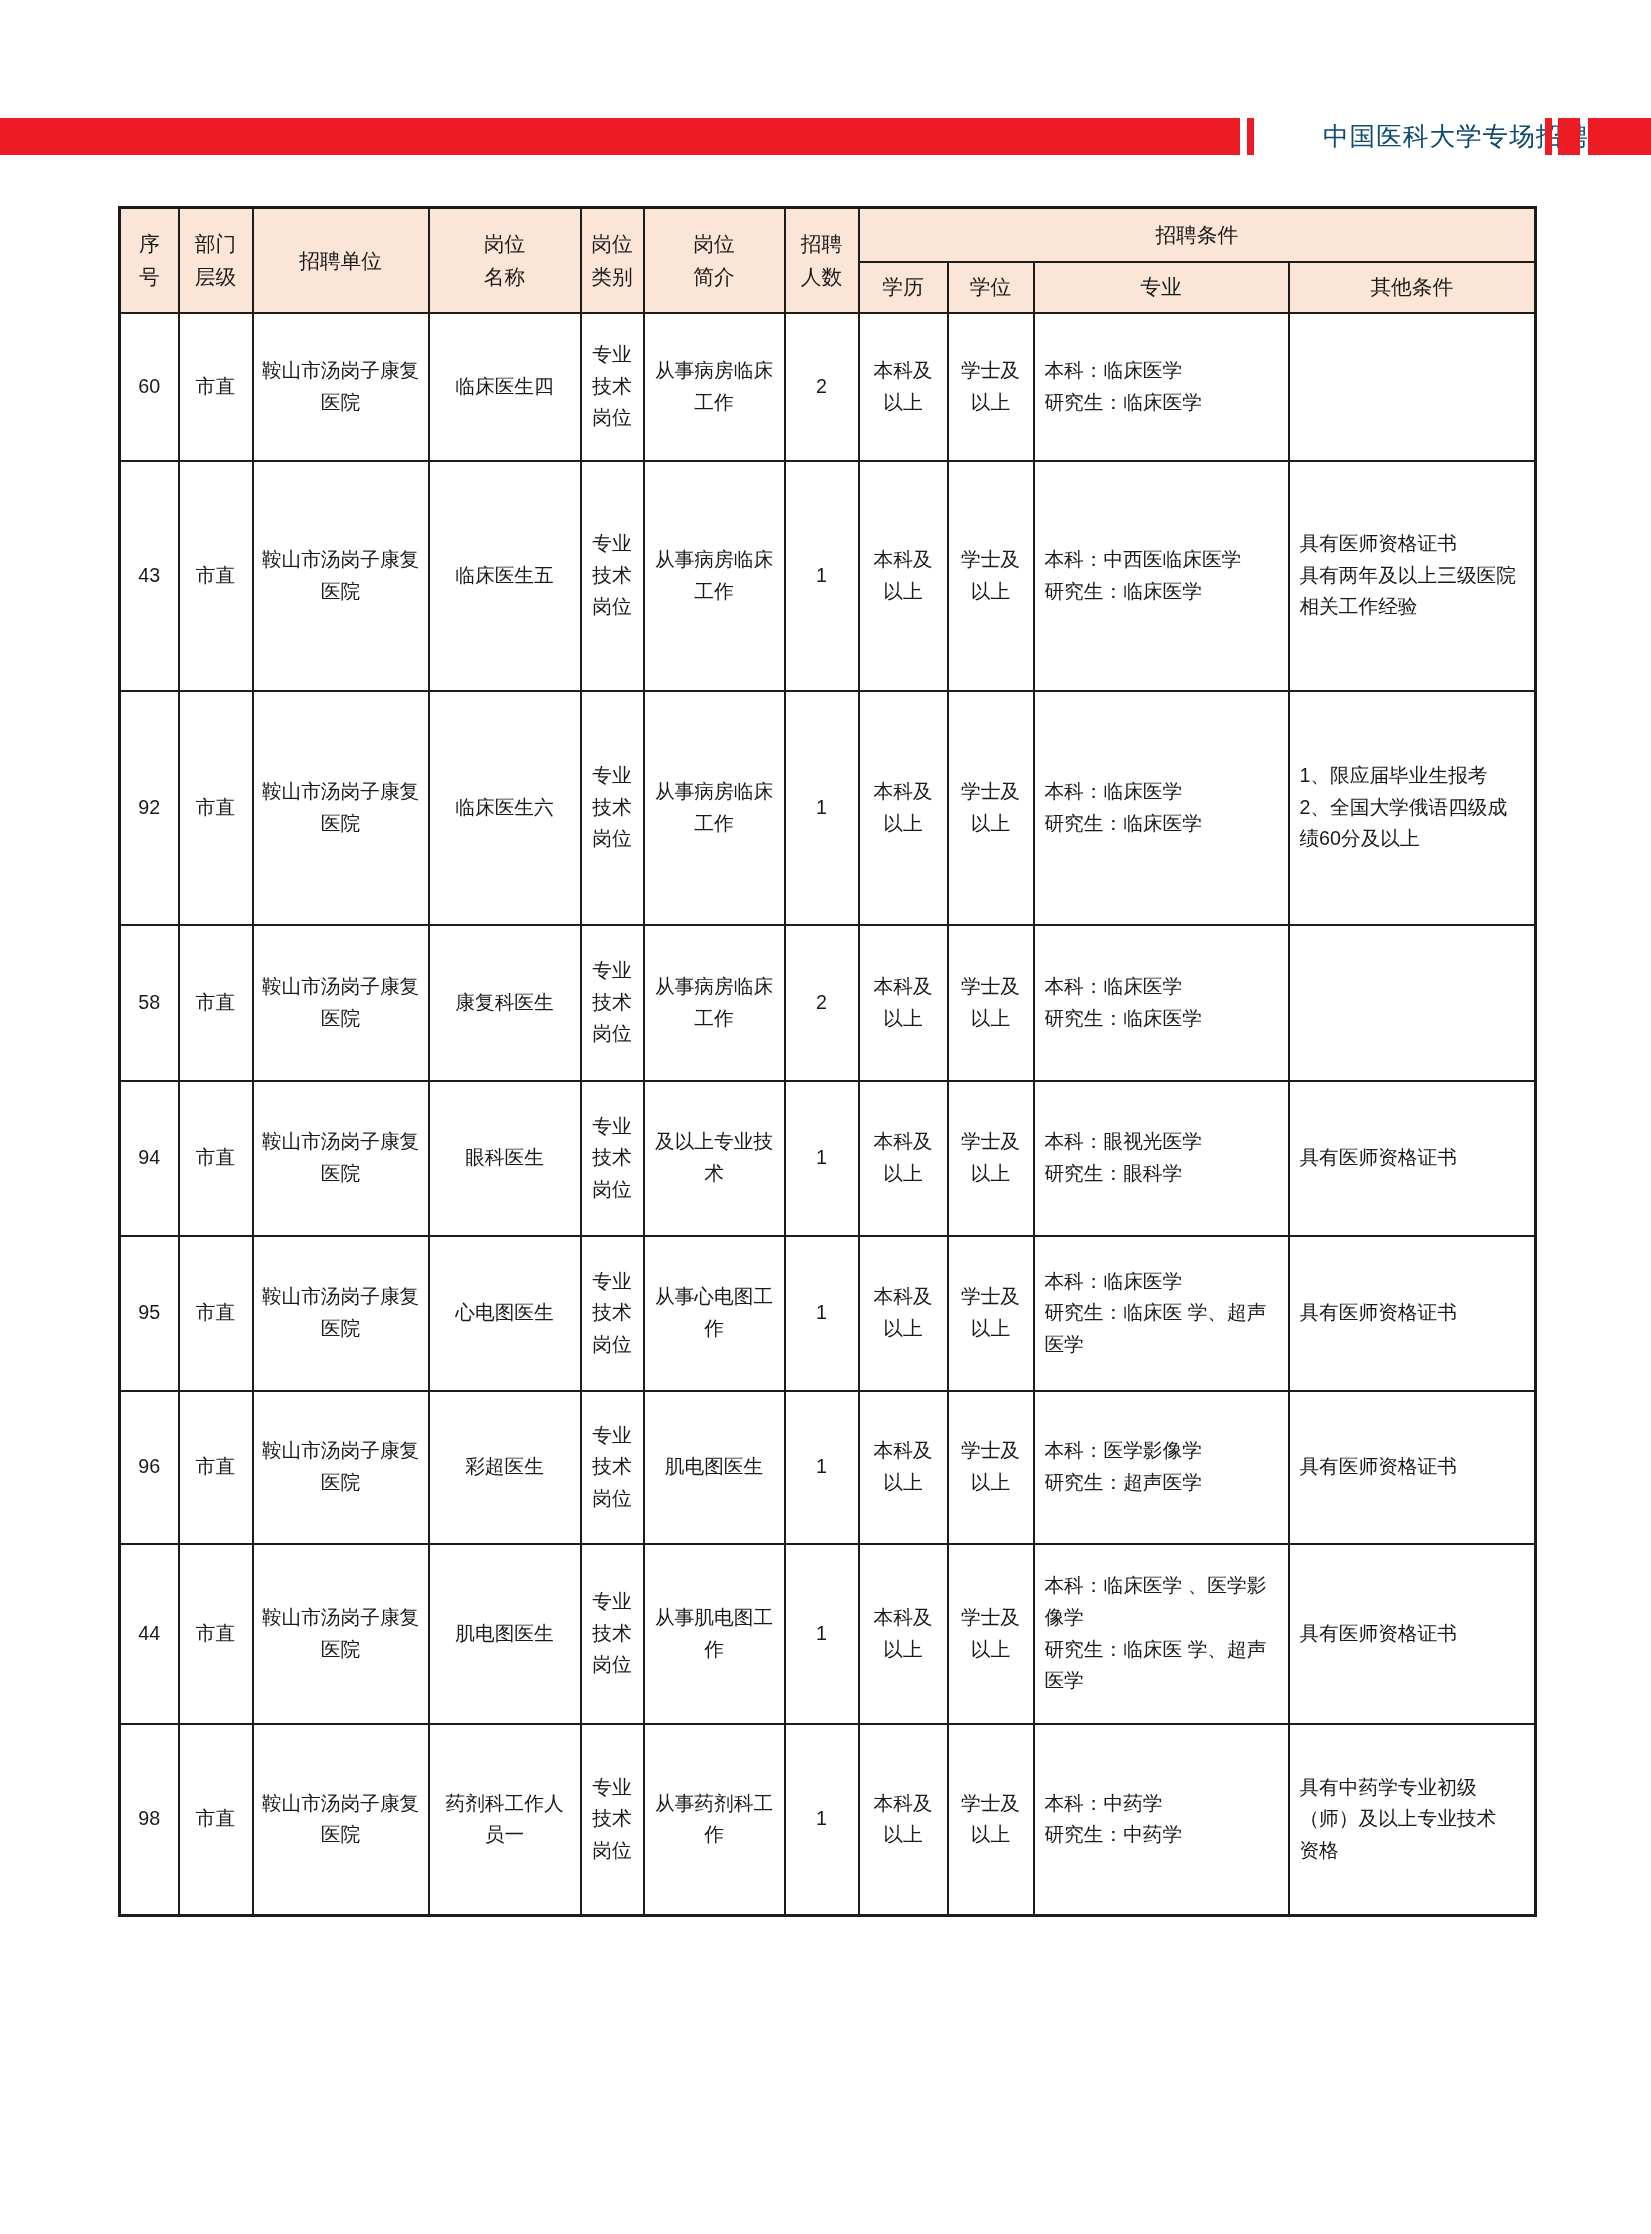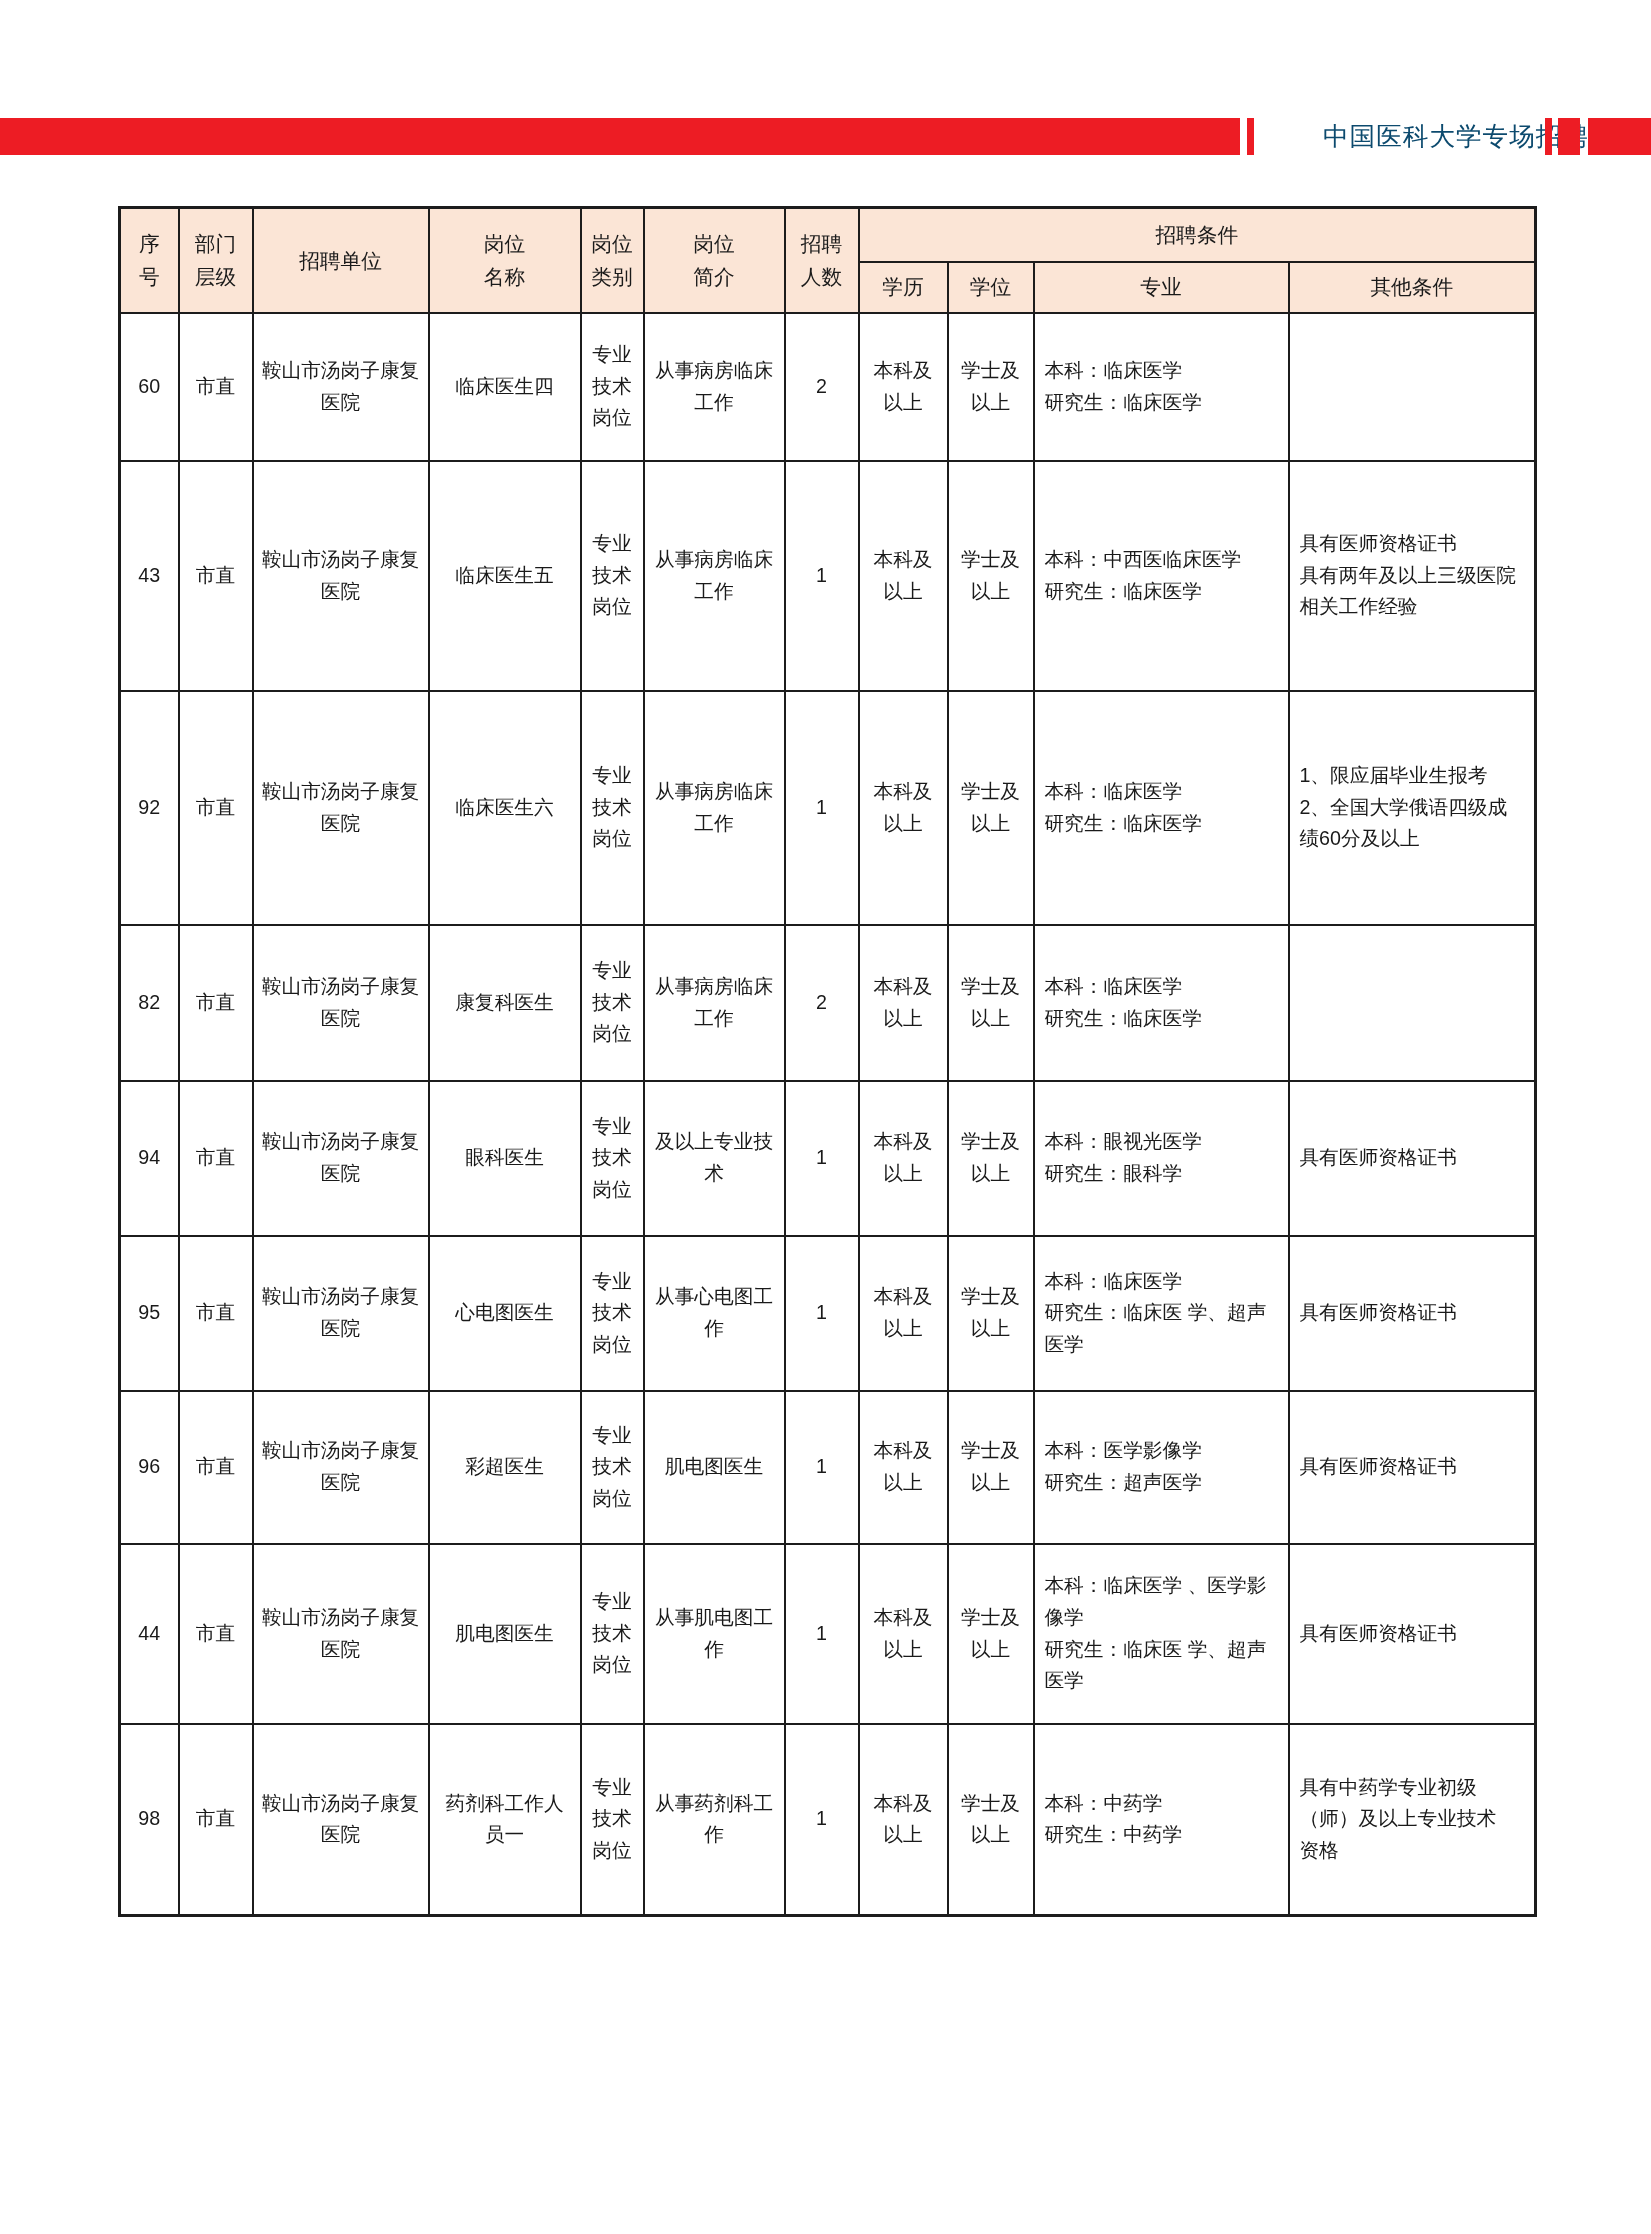--- a/index.html
+++ b/index.html
@@ -145,21 +145,21 @@
       <td>从事病房临床工作</td>
       <td>1</td>
       <td>本科及以上</td>
       <td>学士及以上</td>
       <td class="left">本科：临床医学
 研究生：临床医学</td>
       <td class="left">1、限应届毕业生报考
 2、全国大学俄语四级成绩60分及以上</td>
     </tr>
     <tr class="r3">
-      <td>82</td>
+      <td>58</td>
       <td>市直</td>
       <td>鞍山市汤岗子康复医院</td>
       <td>康复科医生</td>
       <td>专业技术岗位</td>
       <td>从事病房临床工作</td>
       <td>2</td>
       <td>本科及以上</td>
       <td>学士及以上</td>
       <td class="left">本科：临床医学
 研究生：临床医学</td>

